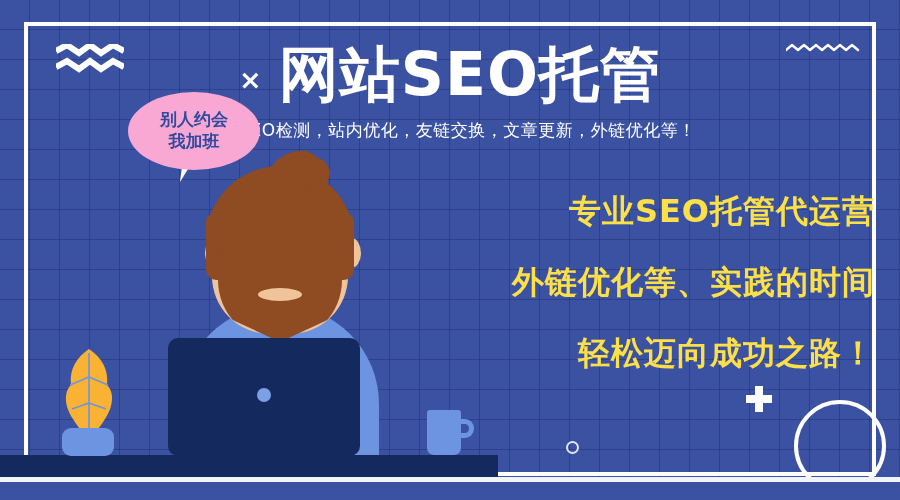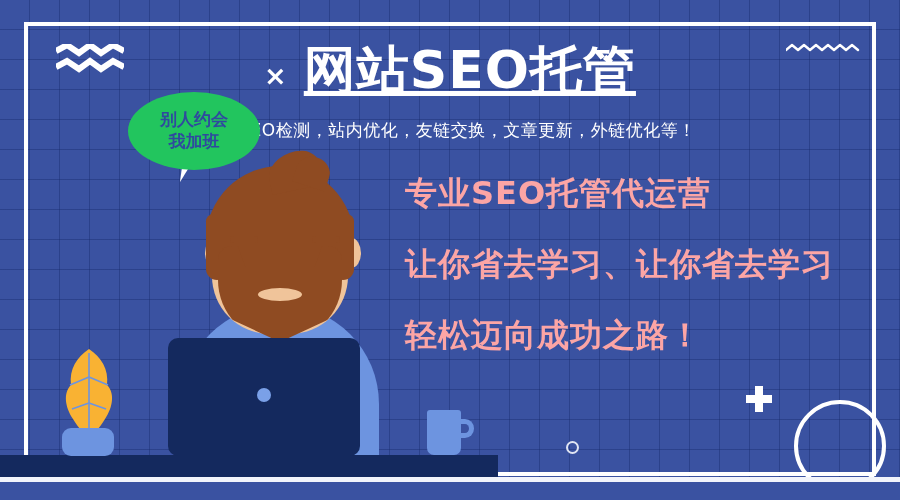--- a/index.html
+++ b/index.html
@@ -112,62 +112,61 @@
     font-size: 27px;
     font-weight: bold;
     margin-right: 12px;
     position: relative;
     top: 5px;
   }
   .title-main {
     display: inline-block;
     vertical-align: middle;
     color: #ffffff;
-    font-size: 52px;
+    font-size: 60px;
     font-weight: bold;
     letter-spacing: 1px;
-    text-decoration: underline;
   }
   .subtitle {
     position: absolute;
     left: 0;
     top: 119px;
     width: 900px;
     text-align: center;
     color: #ffffff;
     font-size: 17px;
     letter-spacing: .5px;
   }
 
   
   .pitch {
     position: absolute;
     left: 405px;
-    top: 172px;
+    top: 190px;
     width: 470px;
-    text-align: left;
-    color: #fca5a5;
+    text-align: right;
+    color: #fde047;
   }
   .pitch .line {
     font-size: 32px;
     font-weight: bold;
     letter-spacing: 1px;
     margin-bottom: 27px;
     white-space: nowrap;
   }
   .pitch .line:last-child { margin-bottom: 16px; }
 
   
   .bubble {
     position: absolute;
     left: 128px;
     top: 92px;
     width: 132px;
     height: 78px;
-    background: #22c55e;
+    background: #f9a8d4;
     border-radius: 50% / 50%;
     box-sizing: border-box;
   }
   .bubble-text {
     position: absolute;
     inset: 0;
     display: flex;
     flex-direction: column;
     align-items: center;
     justify-content: center;
@@ -418,21 +417,21 @@
   </svg>
 
   <div class="title-row">
     <span class="title-x">×</span>
     <span class="title-main">网站SEO托管</span>
   </div>
   <div class="subtitle">含：SEO检测，站内优化，友链交换，文章更新，外链优化等！</div>
 
   <div class="pitch">
     <div class="line">专业SEO托管代运营</div>
-    <div class="line">让你省去学习、让你省去学习</div>
+    <div class="line">外链优化等、实践的时间</div>
     <div class="line">轻松迈向成功之路！</div>
   </div>
 
   <div class="bubble-tail"></div>
   <div class="bubble">
     <div class="bubble-text">
       <span>别人约会</span>
       <span>我加班</span>
     </div>
   </div>

